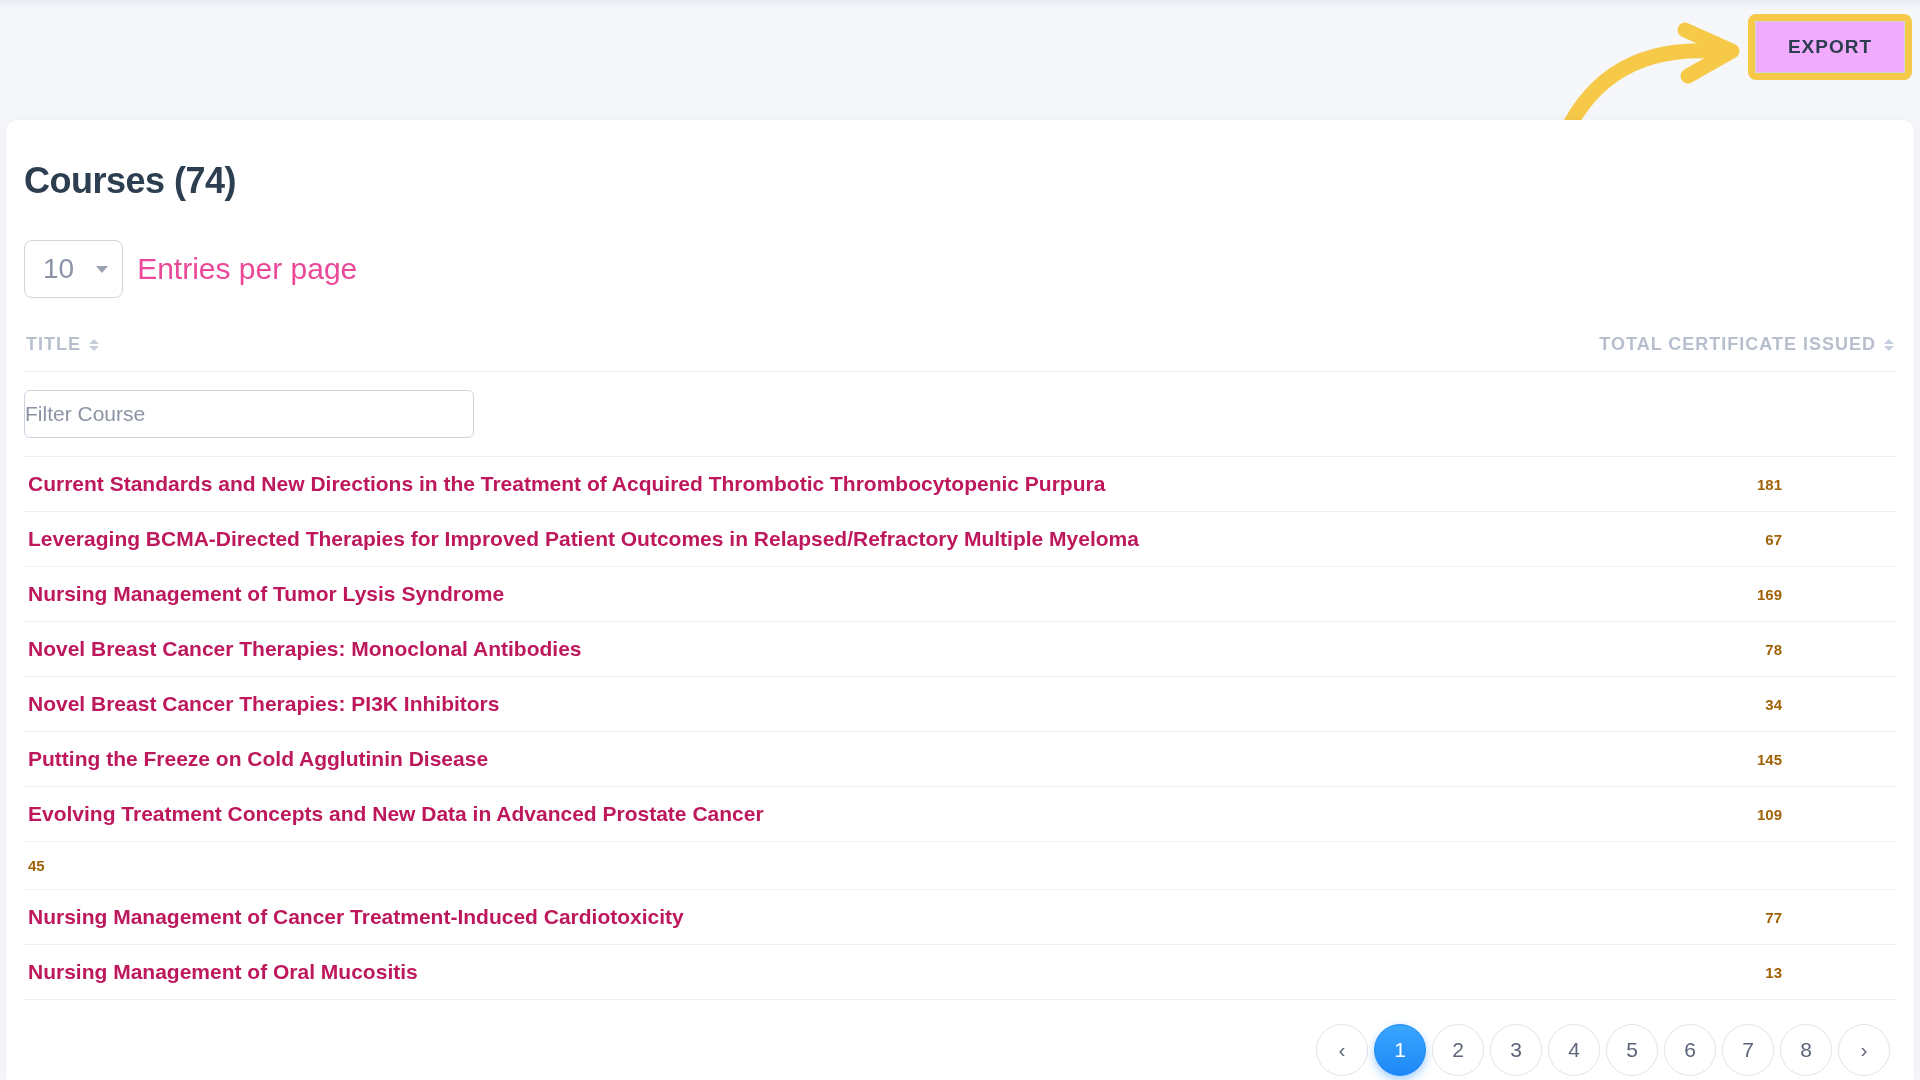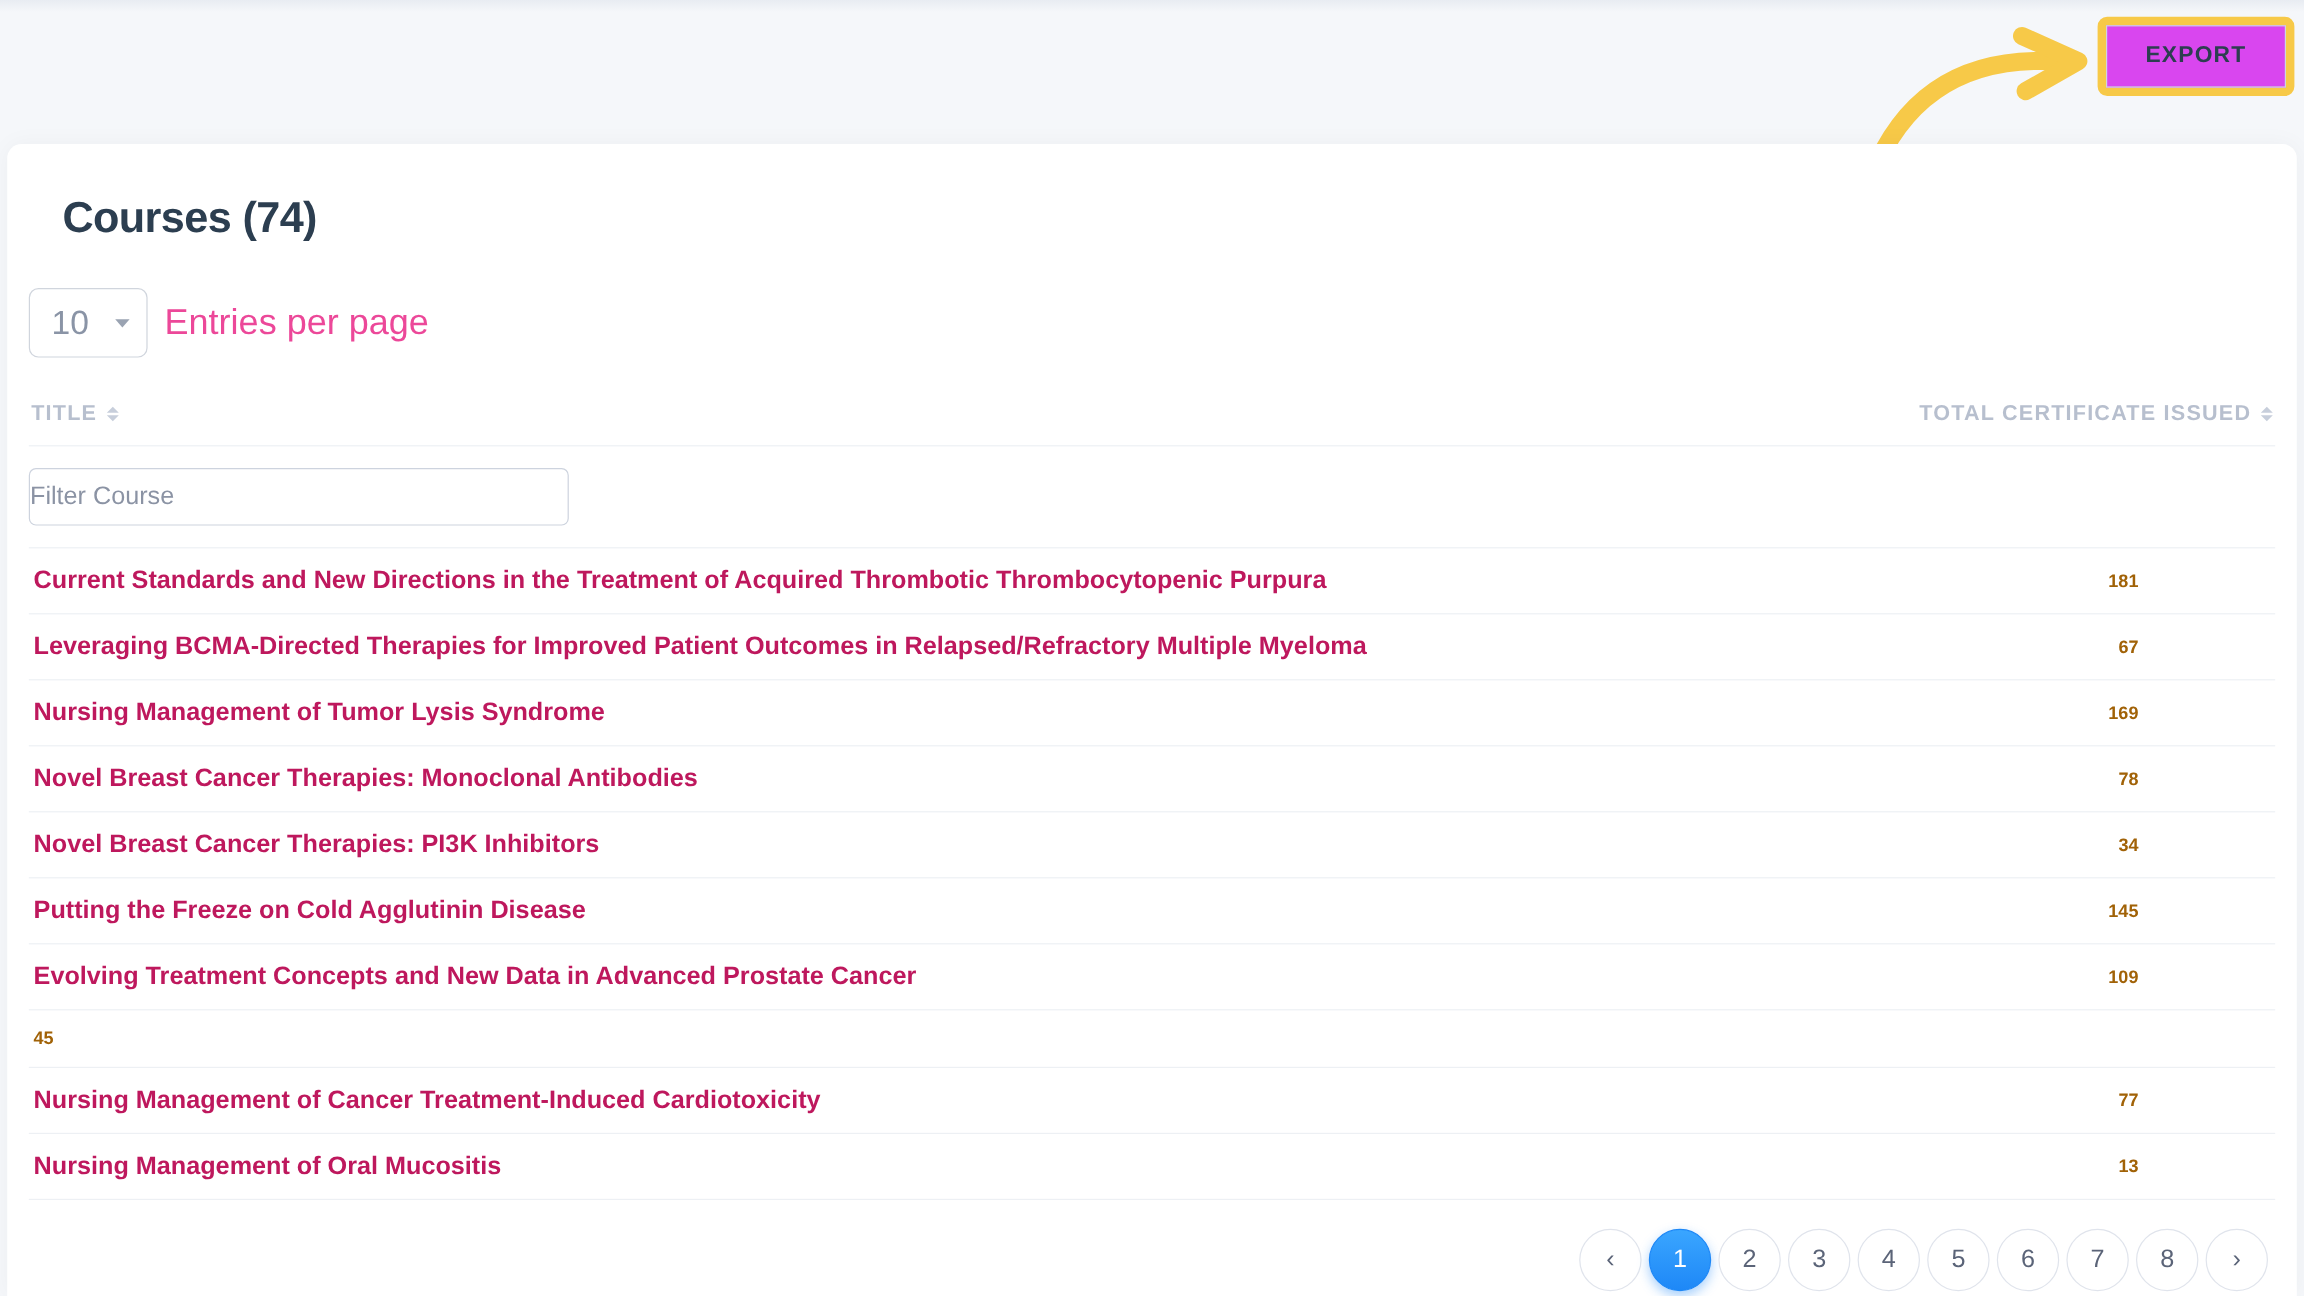--- a/index.html
+++ b/index.html
@@ -16,21 +16,21 @@
   }
   .export-wrap {
     position: absolute;
     top: 14px;
     right: 8px;
     border: 7px solid #f7c948;
     border-radius: 8px;
     padding: 0;
   }
   .export-btn {
-    background: #d946ef;
+    background: #f0abfc;
     border: 1px solid #d0d5dd;
     padding: 14px 32px;
     font-size: 19px;
     font-weight: 700;
     letter-spacing: 1px;
     color: #2c3e50;
     cursor: pointer;
     font-family: inherit;
   }
   .arrow-annotation {
@@ -51,21 +51,20 @@
     border-radius: 12px 12px 0 0;
     padding: 40px 18px 20px 18px;
     box-shadow: 0 0 20px rgba(0,0,0,0.04);
   }
   .page-title {
     font-size: 36px;
     font-weight: 700;
     color: #2c3e50;
     margin-bottom: 38px;
     letter-spacing: -0.5px;
-    margin-left: 28px;
   }
   .entries-row {
     display: flex;
     align-items: center;
     gap: 14px;
     margin-bottom: 30px;
   }
   .entries-select {
     display: flex;
     align-items: center;

